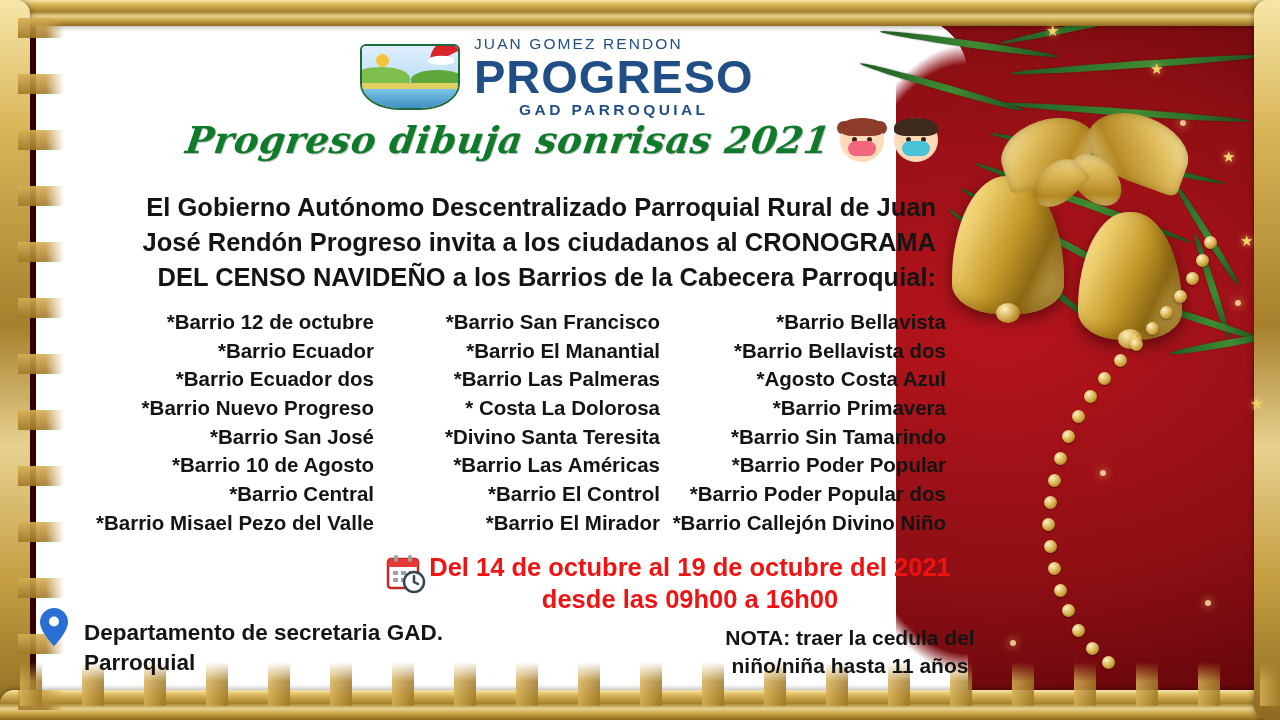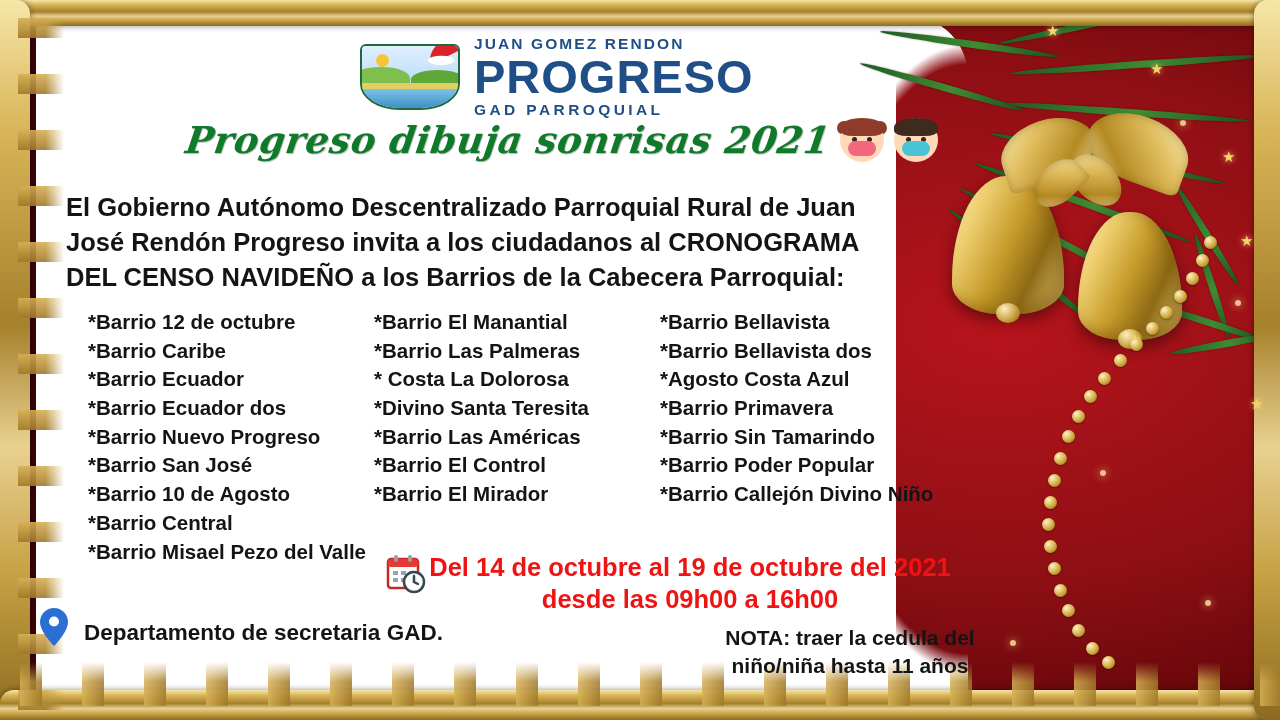--- a/index.html
+++ b/index.html
@@ -124,27 +124,27 @@
   .crest .hill { position:absolute; left:-10%; bottom:30%; width:60%; height:36%; background:#7fbf4d; border-radius:50% 50% 0 0;}
   .crest .hill2 { position:absolute; right:-6%; bottom:30%; width:55%; height:30%; background:#5ea83a; border-radius:50% 50% 0 0;}
   .crest .sun { position:absolute; left:14px; top:8px; width:13px;height:13px;border-radius:50%; background:#f6c43a; }
   .crest .water { position:absolute; left:0; right:0; bottom:0; height:30%; background: linear-gradient(180deg,#7cc3e8,#3f8fc4); }
   .crest .band { position:absolute; left:0; right:0; bottom:30%; height:10%; background:#e2cf62; }
   .crest .hat {
     position:absolute; right:-6px; top:-10px; width:38px; height:30px;
   }
   .logo-text { line-height: 1; }
   .logo-line1 {
-    font-size: 15.5px; letter-spacing: 2.1px; color: #1f4f86; font-weight: 700;
+    font-size: 15.5px; letter-spacing: 2.1px; color: #1f4f86; font-weight: 400;
   }
   .logo-line2 {
     font-size: 47px; letter-spacing: 1px; color: #1f4f86; font-weight: 800; margin-top: 1px;
   }
   .logo-line3 {
-    font-size: 15.5px; letter-spacing: 3.4px; color: #1f4f86; font-weight: 700; margin-top: 2px;
+    font-size: 15.5px; letter-spacing: 3.4px; color: #1f4f86; font-weight: 700; margin-top: 2px; text-align: center;
   }
 
   
   .slogan-row {
     position: absolute;
     z-index: 6;
     left: 186px; top: 118px;
     display: flex;
     align-items: center;
     gap: 10px;
@@ -173,39 +173,39 @@
   .kid-girl .mask { background:#f2677d; }
   .kid-girl .bun { position:absolute; width:14px;height:14px;border-radius:50%;background:#8d3b2a; top:3px; }
   .kid-girl .bun.l{ left:-3px;} .kid-girl .bun.r{ right:-3px;}
   .kid-boy .hair { background:#3f2a1e; }
   .kid-boy .mask { background:#49c3d8; }
 
   
   .intro {
     position: absolute;
     z-index: 6;
-    left: 66px; top: 190px;
+    left: 86px; top: 190px;
     width: 850px;
-    text-align: left;
+    text-align: right;
     font-size: 25.5px;
     font-weight: 700;
     color: #141414;
     line-height: 1.38;
   }
 
   
   .columns {
     position: absolute;
     z-index: 6;
     left: 88px; top: 308px;
     width: 880px;
     display: flex;
     gap: 0;
   }
-  .col { width: 286px; }
+  .col { width: 286px; text-align: right; }
   .col .item {
     font-size: 20.5px;
     color: #141414;
     font-weight: 600;
     line-height: 1.40;
     white-space: nowrap;
   }
   .col.c2 { padding-left: 0px; }
   .col.c3 { padding-left: 0px; }
 
@@ -433,45 +433,46 @@
 
   <div class="intro">
     <div>El Gobierno Autónomo Descentralizado Parroquial Rural de Juan</div>
     <div>José Rendón Progreso invita a los ciudadanos al CRONOGRAMA</div>
     <div>DEL CENSO NAVIDEÑO a los Barrios de la Cabecera Parroquial:</div>
   </div>
 
   <div class="columns">
     <div class="col c1">
       <div class="item">*Barrio 12 de octubre</div>
-      <div class="item">*Barrio Caribe</div>
       <div class="item">*Barrio Ecuador</div>
       <div class="item">*Barrio Ecuador dos</div>
       <div class="item">*Barrio Nuevo Progreso</div>
       <div class="item">*Barrio San José</div>
       <div class="item">*Barrio 10 de Agosto</div>
       <div class="item">*Barrio Central</div>
       <div class="item">*Barrio Misael Pezo del Valle</div>
     </div>
     <div class="col c2">
+      <div class="item">*Barrio San Francisco</div>
       <div class="item">*Barrio El Manantial</div>
       <div class="item">*Barrio Las Palmeras</div>
       <div class="item">*  Costa La Dolorosa</div>
       <div class="item">*Divino Santa Teresita</div>
       <div class="item">*Barrio Las Américas</div>
       <div class="item">*Barrio El Control</div>
       <div class="item"> *Barrio El Mirador</div>
     </div>
     <div class="col c3">
       <div class="item">*Barrio Bellavista</div>
       <div class="item">*Barrio Bellavista dos</div>
       <div class="item"> *Agosto Costa Azul</div>
       <div class="item">*Barrio Primavera</div>
       <div class="item"> *Barrio Sin Tamarindo</div>
       <div class="item">*Barrio Poder Popular</div>
+      <div class="item"> *Barrio Poder Popular dos</div>
       <div class="item">  *Barrio Callejón Divino Niño</div>
     </div>
   </div>
 
   <div class="date-block">
     <svg class="cal-icon" viewBox="0 0 40 40">
       <rect x="2" y="5" width="30" height="29" rx="3" fill="#ffffff" stroke="#c62828" stroke-width="2.5"></rect>
       <rect x="2" y="5" width="30" height="8" rx="3" fill="#e53935"></rect>
       <rect x="8" y="1" width="4" height="7" rx="2" fill="#9e9e9e"></rect>
       <rect x="22" y="1" width="4" height="7" rx="2" fill="#9e9e9e"></rect>
@@ -488,20 +489,21 @@
     <div class="date-line">Del 14 de octubre al 19 de octubre del 2021</div>
     <div class="date-line">desde las 09h00 a 16h00</div>
   </div>
 
   <svg class="pin" viewBox="0 0 28 38">
     <path d="M14 0 C6.3 0 0 6.3 0 14 C0 24 14 38 14 38 C14 38 28 24 28 14 C28 6.3 21.7 0 14 0 Z" fill="#2b6fd4"></path>
     <circle cx="14" cy="13.5" r="5" fill="#ffffff"></circle>
   </svg>
   <div class="dept">
     <div>Departamento de secretaria GAD.</div>
+    <div>Parroquial</div>
   </div>
 
   <div class="note">
     <div>NOTA: traer la cedula del</div>
     <div>niño/niña hasta 11 años</div>
   </div>
 
   <div class="frame">
     <div class="ribbon ribbon-top"></div>
     <div class="ribbon ribbon-left"></div>

